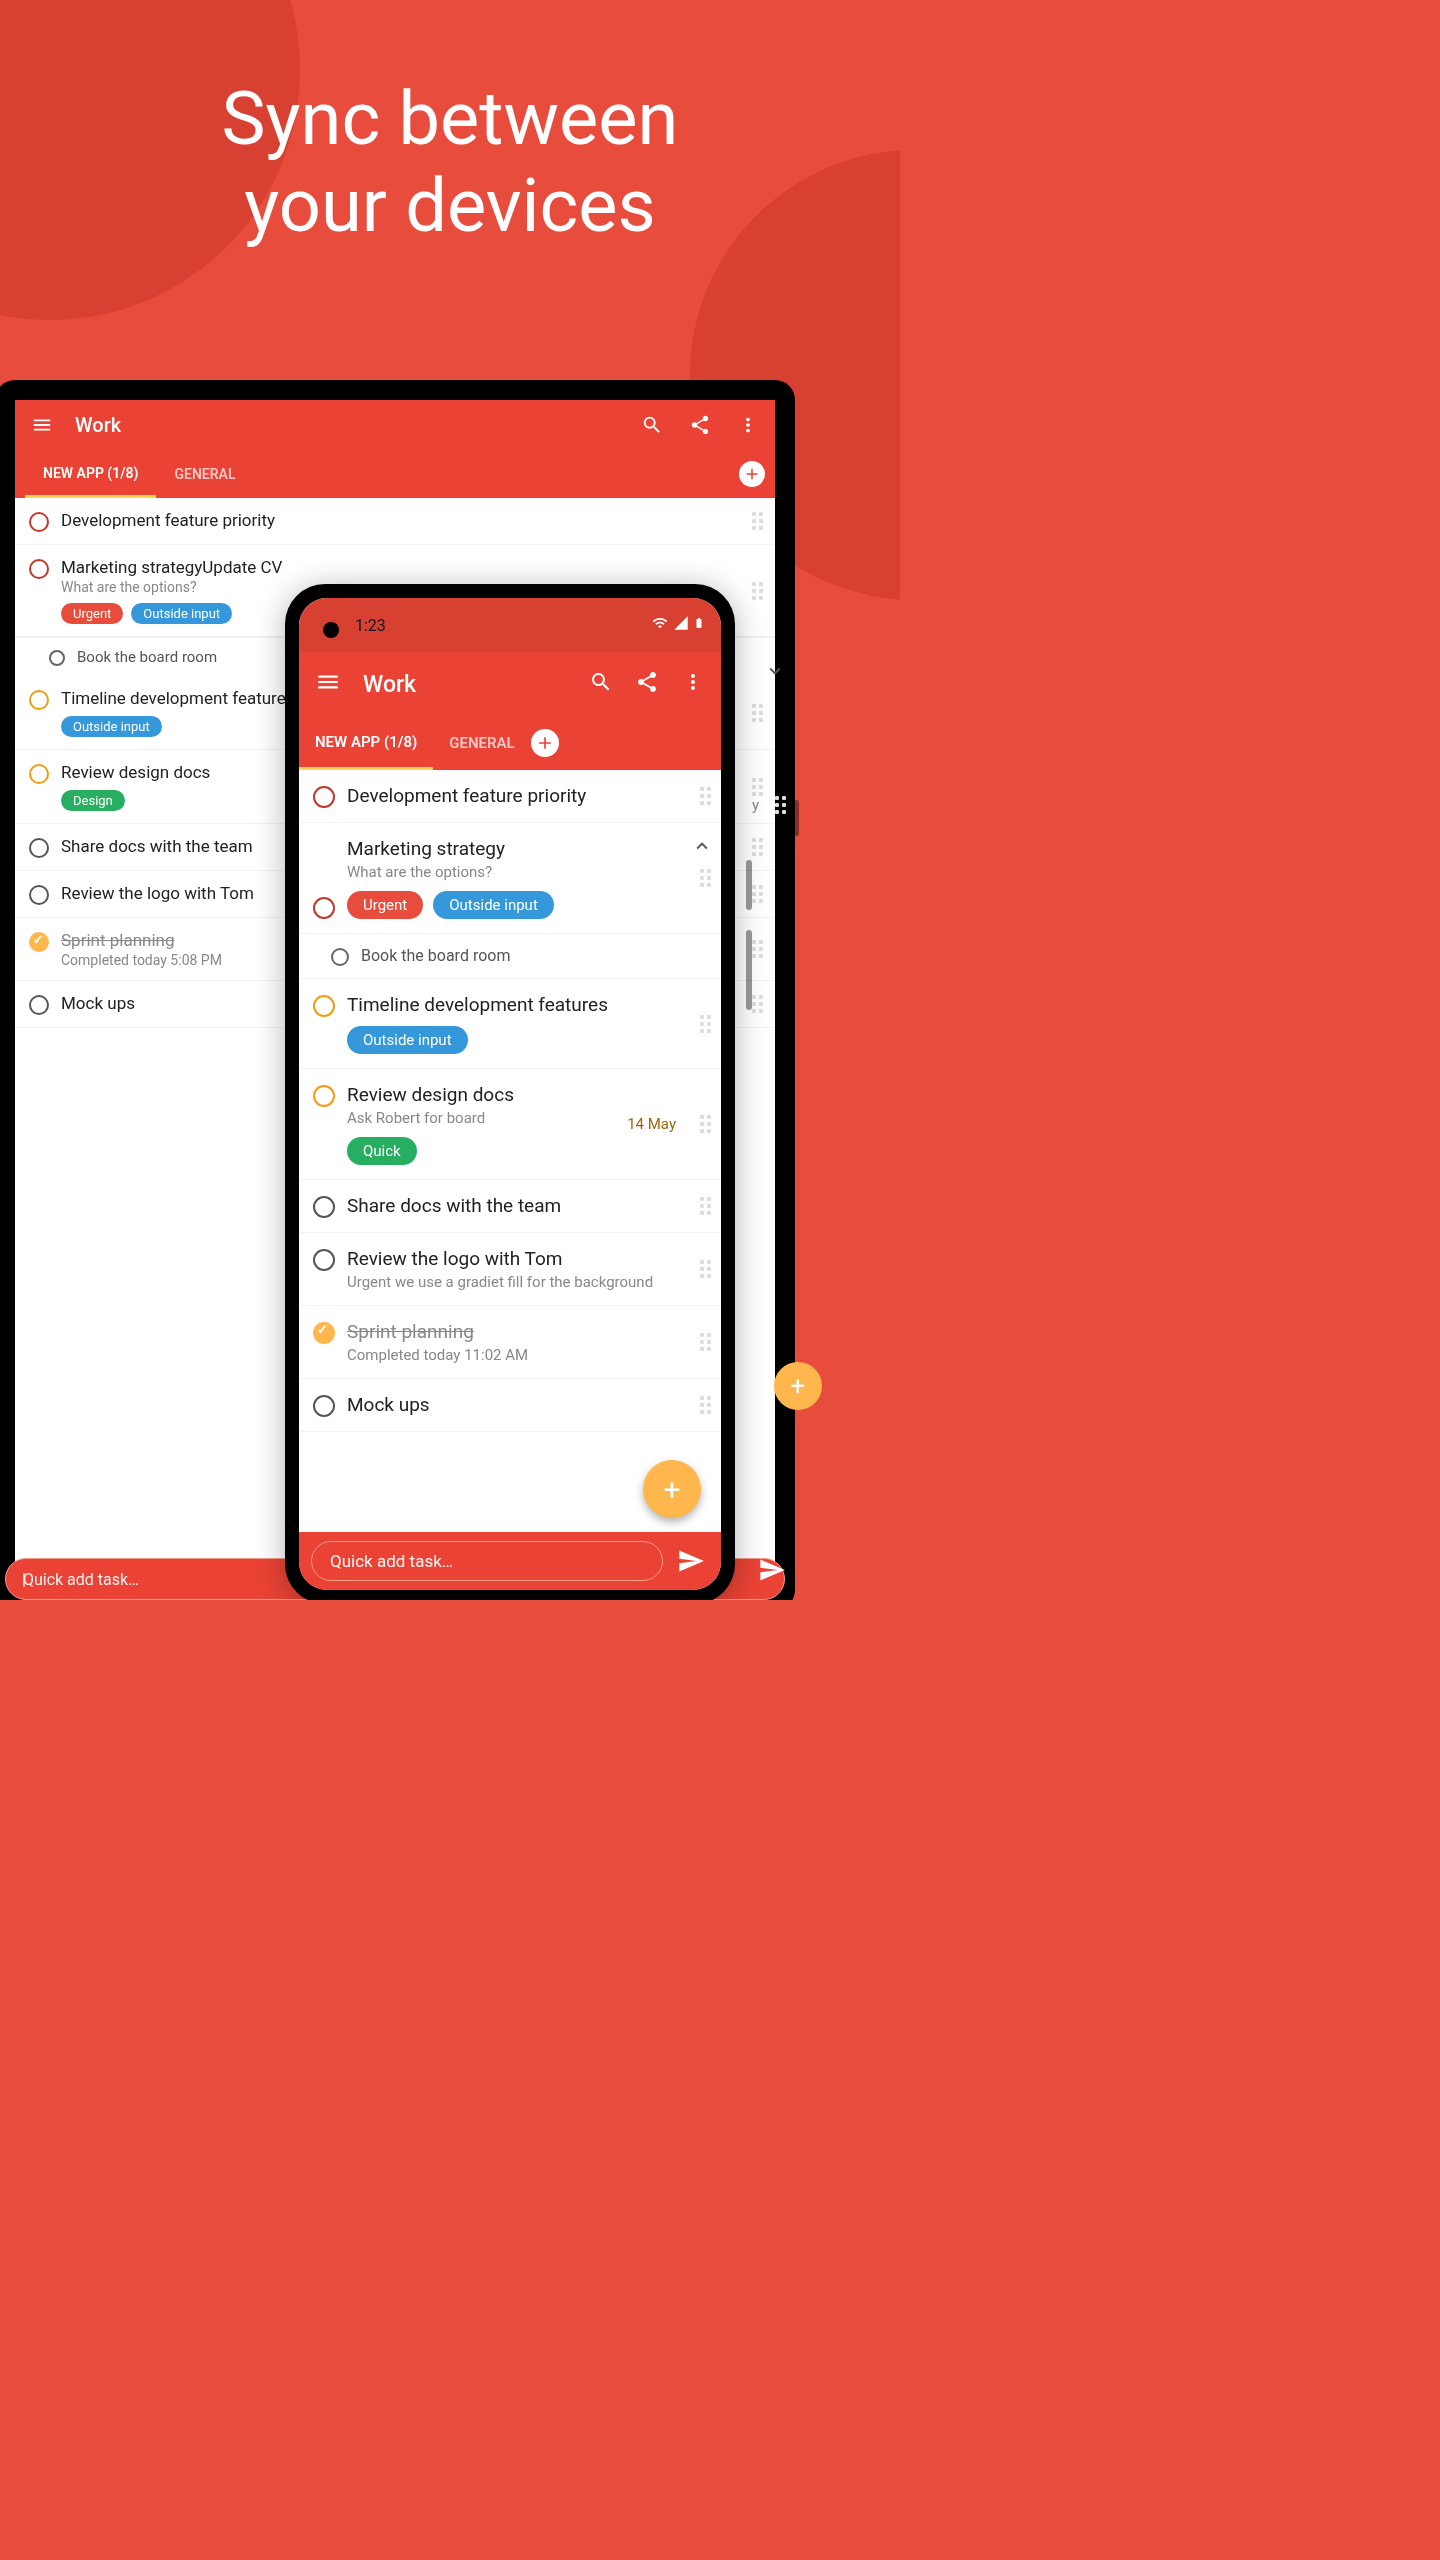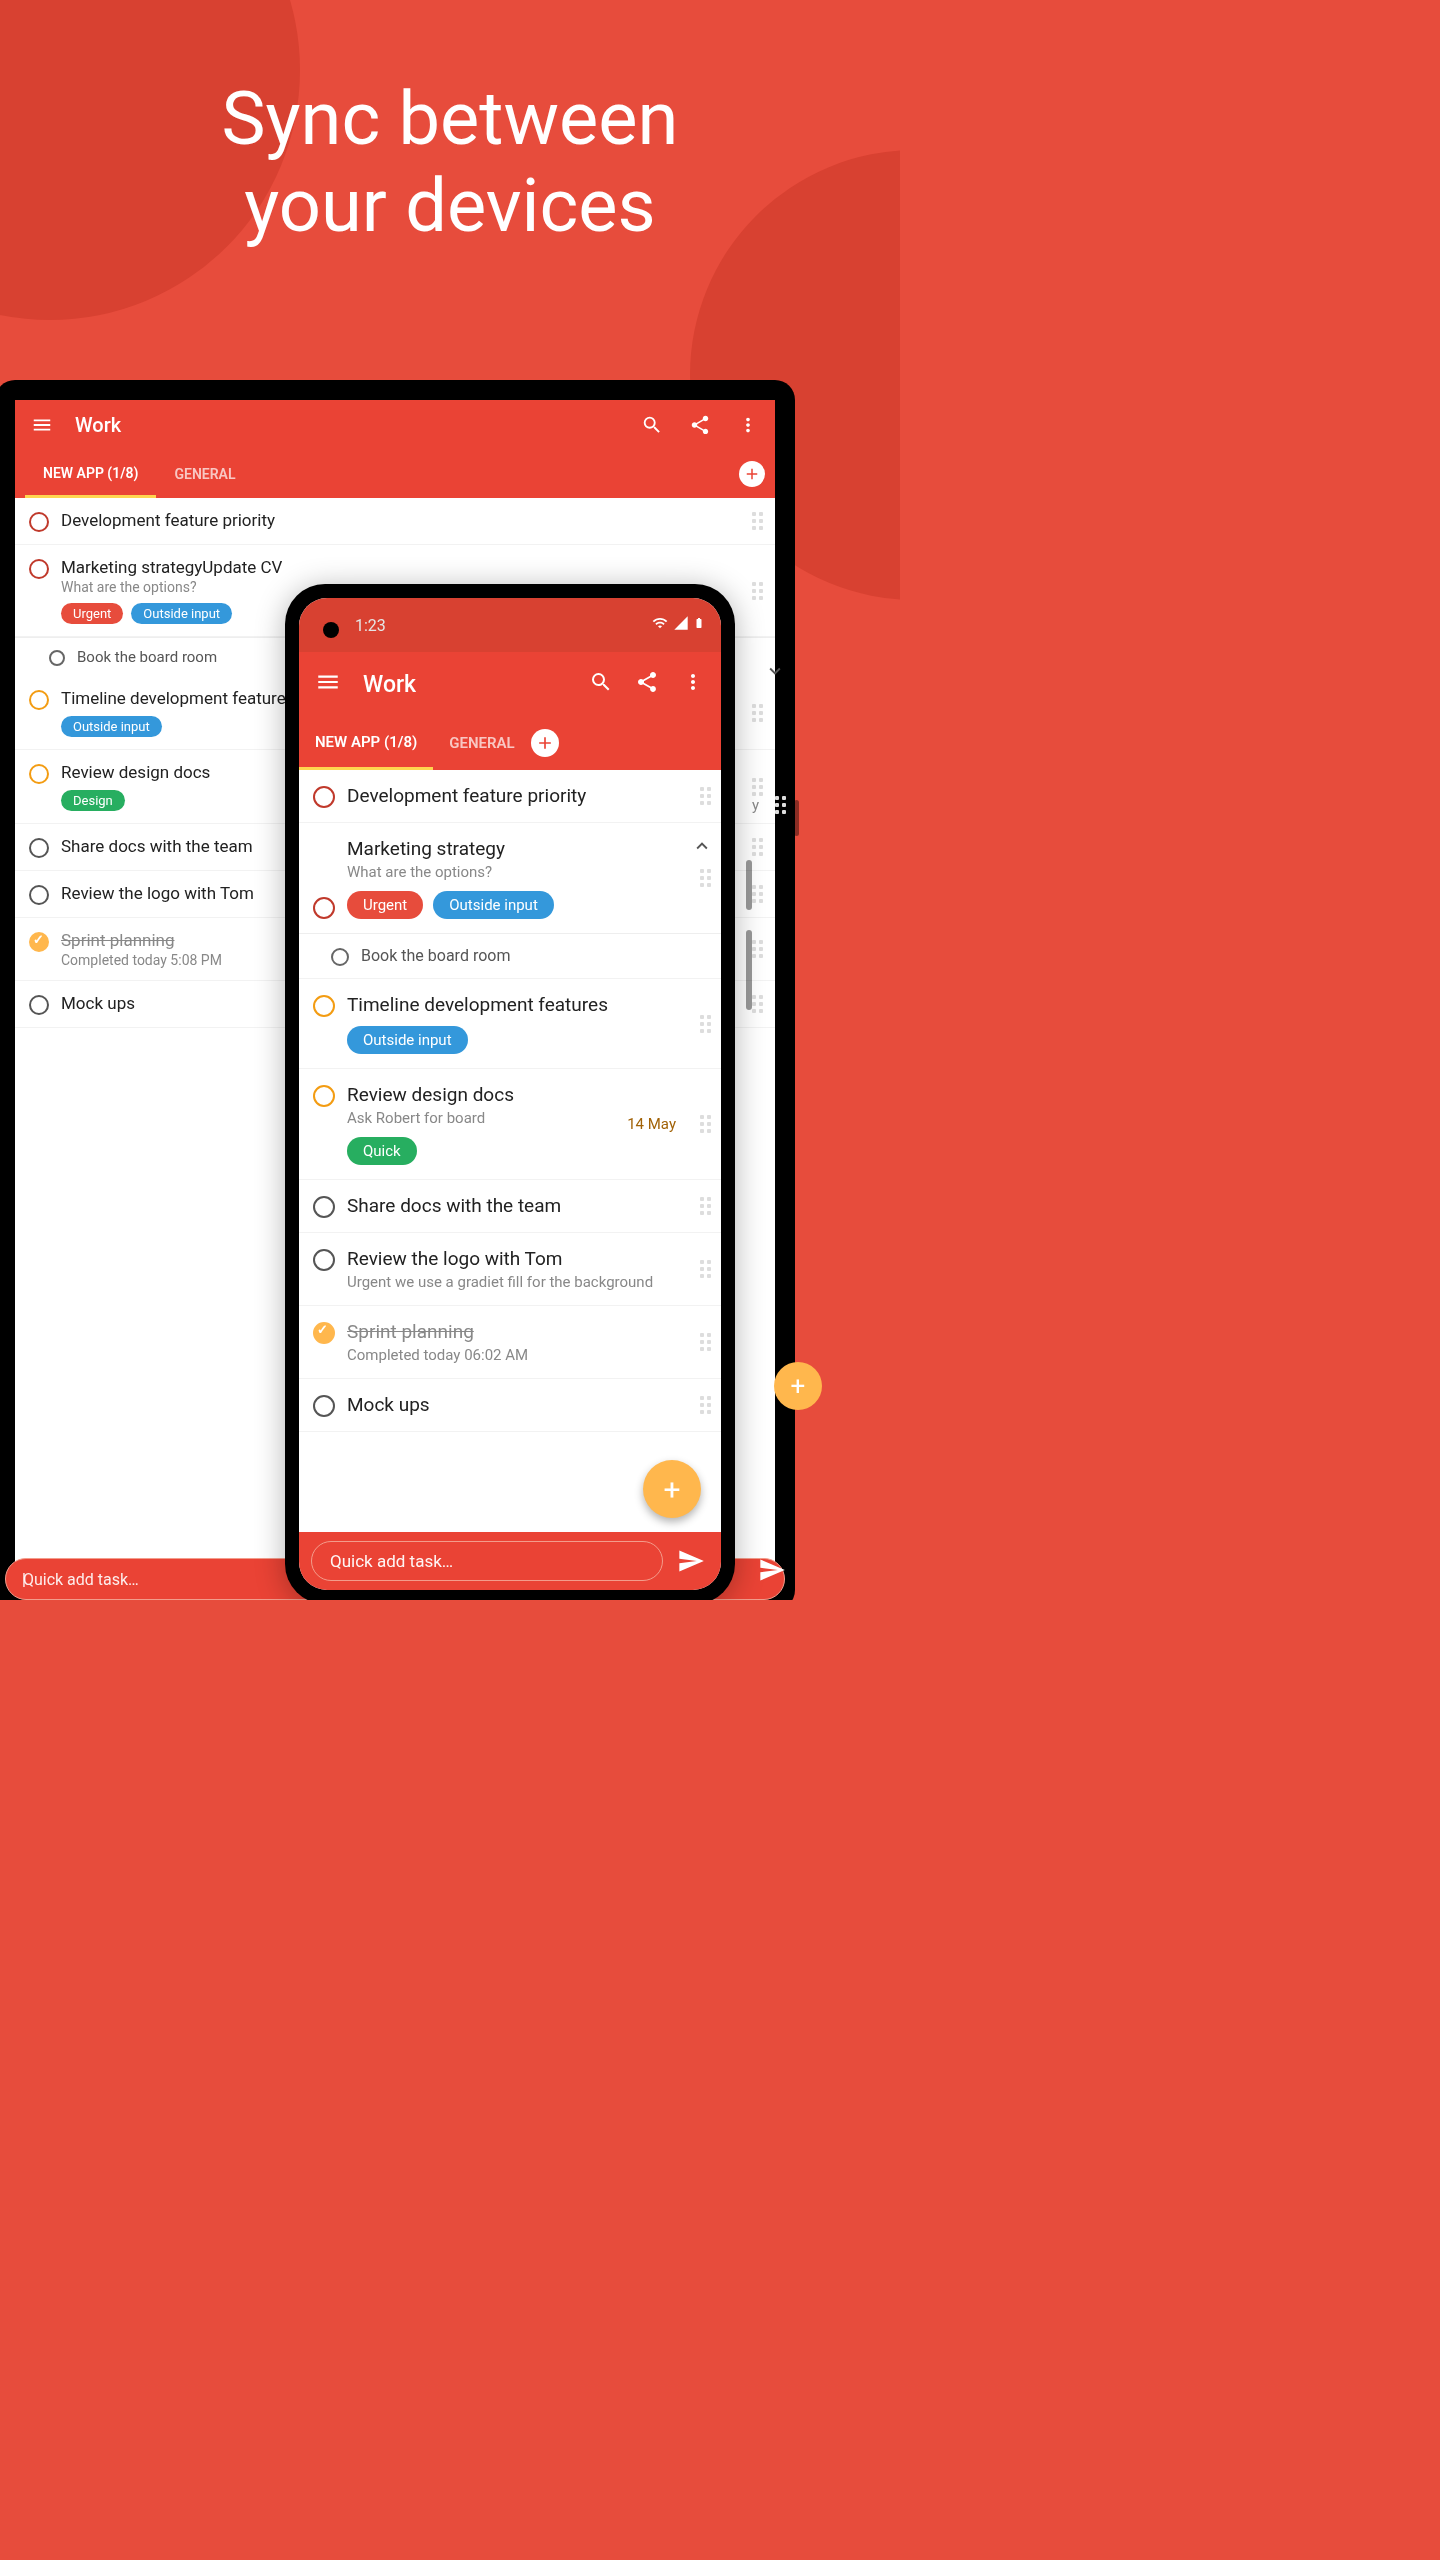--- a/index.html
+++ b/index.html
@@ -50,21 +50,21 @@
   .quickadd { position: absolute; bottom: 10px; left: 10px; right: 10px; height: 42px; background: #ea4335; border-radius: 24px; border: 1.5px solid #f39c8b; display: flex; align-items: center; padding: 0 16px; color: #fff; font-size: 16px; }
   .quickadd .spacer { flex: 1; }
 
   
   .rail { position: absolute; right: 85px; width: 6px; height: 100px; background: rgba(0,0,0,0.4); border-radius: 3px; }
 
   
   .phone { position: absolute; top: 584px; left: 285px; width: 450px; height: 1020px; background: #000; border-radius: 40px; padding: 14px; box-shadow: 0 4px 30px rgba(0,0,0,0.3); }
   .phone-inner { width: 100%; height: 100%; background: #fff; border-radius: 28px; overflow: hidden; display: flex; flex-direction: column; position: relative; }
   .camera-hole { position: absolute; top: 24px; left: 24px; width: 16px; height: 16px; border-radius: 50%; background: #000; }
-  .p-statusbar { height: 54px; background: #d84131; color: #e5e5e5; display: flex; align-items: center; padding: 0 16px 0 56px; font-size: 16px; }
+  .p-statusbar { height: 54px; background: #d84131; color: #0f172a; display: flex; align-items: center; padding: 0 16px 0 56px; font-size: 16px; }
   .p-statusbar .spacer { flex: 1; }
   .p-appbar { background: #ea4335; color: #fff; display: flex; align-items: center; height: 64px; padding: 0 16px; gap: 22px; }
   .p-appbar .title { font-size: 23px; font-weight: 500; }
   .p-appbar .spacer { flex: 1; }
   .p-tabs { background: #ea4335; color: #fff; display: flex; align-items: center; height: 54px; font-size: 15px; font-weight: 600; padding: 0 6px 0 0; }
   .p-tab { padding: 0 16px; height: 100%; display: flex; align-items: center; opacity: 0.7; cursor: pointer; }
   .p-tab.active { opacity: 1; border-bottom: 3px solid #ffd54f; }
   .p-tab-add { width: 28px; height: 28px; background: #fff; border-radius: 50%; display: flex; align-items: center; justify-content: center; cursor: pointer; margin-right: 10px; }
   .p-list { flex: 1; background: #fff; overflow: hidden; }
   .p-item { display: flex; align-items: flex-start; padding: 14px 10px 14px 14px; border-bottom: 1px solid #f2f2f2; gap: 12px; position: relative; }
@@ -466,21 +466,21 @@
             <span></span>
             <span></span>
             <span></span>
           </div>
 
     </div>
         <div class="p-item " style="position:relative;">
       <div class="bullet done" style="width:22px;height:22px;"></div>
       <div class="content">
         <div class="p-ttl completed">Sprint planning</div>
-        <div class="p-sub">Completed today 06:02 AM</div>
+        <div class="p-sub">Completed today 11:02 AM</div>
       </div>
 
       <div class="drag-grid">
             <span></span>
             <span></span>
             <span></span>
             <span></span>
             <span></span>
             <span></span>
           </div>

